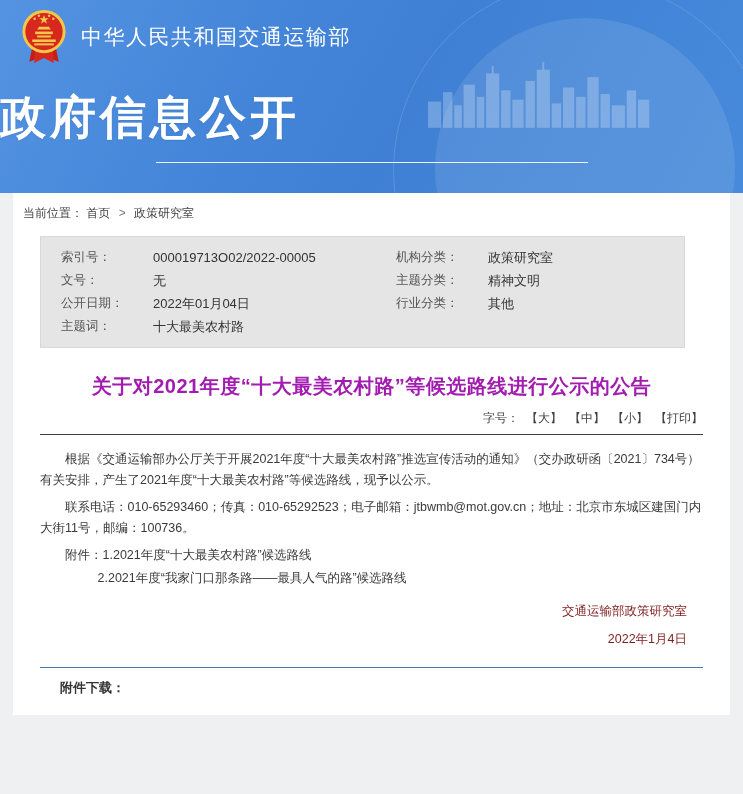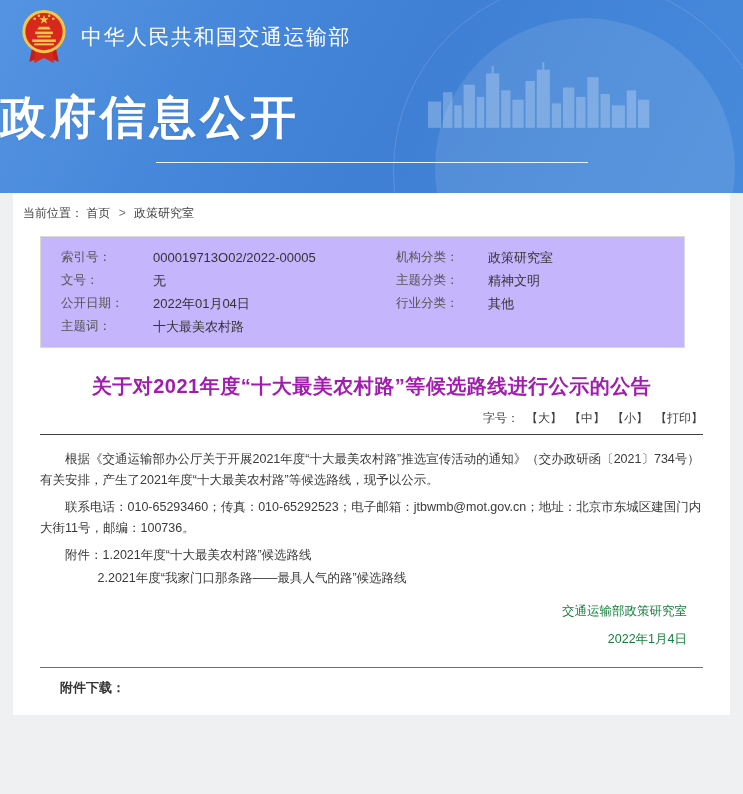--- a/index.html
+++ b/index.html
@@ -39,41 +39,41 @@
     text-shadow:0 1px 2px rgba(0,0,0,0.08);
   }
   .banner-underline { width:432px; height:1px; background:rgba(255,255,255,0.9); margin:13px auto 0; }
   
   .panel { width:717px; margin:0 0 21px 13px; background:#fff; padding-bottom:14px; }
   .breadcrumb { padding:12px 10px 8px; font-size:12px; color:#444; }
   .breadcrumb a { color:#444; text-decoration:none; cursor:pointer; }
   .crumb-sep { margin:0 5px; color:#777; }
   
   .meta {
-    margin:6px 45px 0 27px; border:1px solid #d9d9d9; background:#c4b5fd; padding:9px 0;
+    margin:6px 45px 0 27px; border:1px solid #d9d9d9; background:#e5e5e5; padding:9px 0;
   }
   .meta-row { display:grid; grid-template-columns:92px 243px 92px auto; padding:3px 0 3px 20px; }
   .meta-label { font-size:12.5px; color:#555; line-height:17px; }
   .meta-value { font-size:13px; color:#333; line-height:17px; }
   
   .article-title {
     text-align:center; color:#a21caf; font-size:20px; font-weight:bold;
     margin:25px 30px 0; letter-spacing:0.5px; line-height:26px;
   }
   .font-bar {
     text-align:right; font-size:12px; color:#404040; margin:11px 27px 0;
     padding-bottom:7px; border-bottom:1px solid #404040;
   }
   .font-bar .fs-label { color:#404040; }
   .font-bar a { color:#404040; text-decoration:none; margin-left:7px; cursor:pointer; }
   .article-body { padding:8px 27px 0; font-size:12.5px; color:#3a3a3a; line-height:21px; }
   .article-body p { margin:6px 0; text-indent:2em; }
   .article-body p.attach-first { margin-bottom:2px; }
   .article-body p.attach-more { text-indent:4.6em; margin-top:2px; }
-  .signature { text-align:right; padding-right:16px; font-size:12.5px; color:#15803d; margin-top:8px; line-height:28px; }
+  .signature { text-align:right; padding-right:16px; font-size:12.5px; color:#7f1d1d; margin-top:8px; line-height:28px; }
   
   .downloads { margin:14px 27px 0; border-top:1px solid #4a79ad; padding:11px 0 4px 20px; }
   .downloads-title { font-size:13px; font-weight:bold; color:#333; }
 </style>
 </head>
 <body>
 
 <div class="header">
   <div class="decor-ring"></div>
   <div class="decor-circle"></div>

